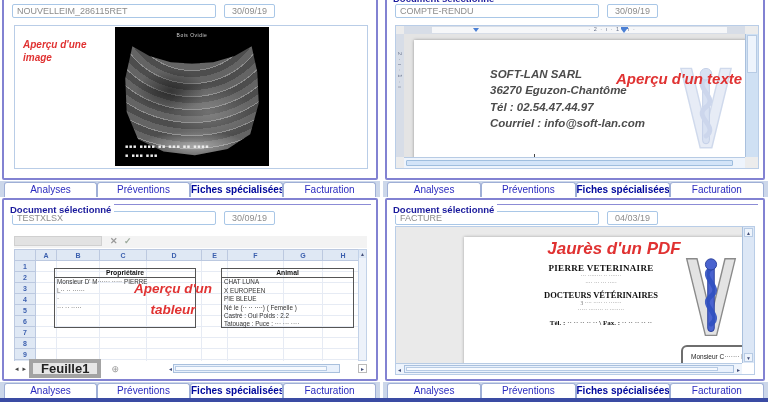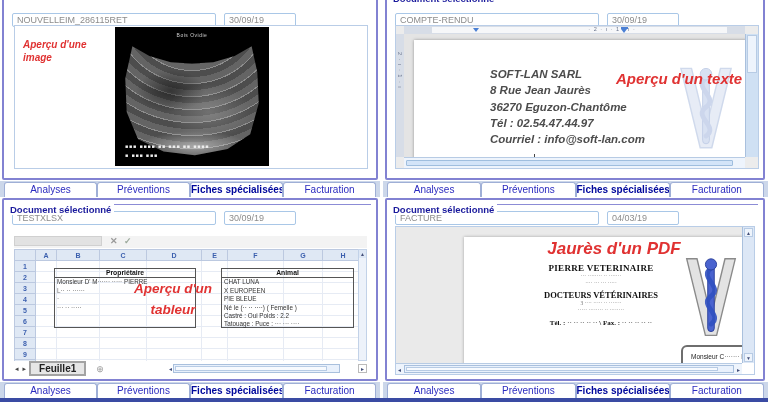--- a/index.html
+++ b/index.html
@@ -9,26 +9,26 @@
   .panel{position:absolute;border:2px solid #8282d2;border-radius:2px;background:#fff;box-sizing:border-box;}
   .p-tl{left:2px;top:-3px;width:376px;height:183px;}
   .p-tr{left:385px;top:-3px;width:380px;height:183px;}
   .p-bl{left:2px;top:198px;width:376px;height:183px;}
   .p-br{left:385px;top:198px;width:380px;height:183px;}
   .clipped-label{position:absolute;top:0;left:6px;height:5px;overflow:hidden;}
   .clipped-label span{display:block;margin-top:-6px;font-size:9.5px;font-weight:bold;color:#1a1a9c;}
   .grouplabel-row{position:absolute;top:-1px;left:5px;right:5px;height:11px;}
   .grouplabel-row::after{content:'';position:absolute;top:5px;left:0;right:0;border-top:1px solid #8c8cd6;}
   .grouplabel{position:relative;z-index:1;background:#fff;padding:0 3px 0 1px;font-size:9.5px;font-weight:bold;color:#1a1a9c;}
-  .fieldrow{position:absolute;left:8px;top:14px;right:8px;display:flex;}
+  .fieldrow{position:absolute;left:8px;top:5px;right:8px;display:flex;}
   .p-bl .fieldrow,.p-br .fieldrow{top:11px;}
   .docfield,.datefield{box-sizing:border-box;height:14px;border:1px solid #a9c7e7;border-radius:2px;
      font-family:"Liberation Sans",sans-serif;font-size:9px;color:#8c8c8c;background:#fff;padding:0 4px;outline:none;}
   .docfield{width:204px;}
-  .datefield{width:72px;margin-left:8px;text-align:left;}
+  .datefield{width:51px;margin-left:8px;text-align:center;}
   .annot{color:#e03232;font-weight:bold;font-style:italic;position:absolute;z-index:5;}
   
   .imgpreview{position:absolute;left:10px;top:26px;width:352px;height:142px;border:1px solid #b9cde7;background:#fff;overflow:hidden;}
   .annot-tl{left:8px;top:12px;font-size:10px;line-height:1.3;}
   .ultrasound{position:absolute;left:100px;top:1px;width:154px;height:139px;background:#000;overflow:hidden;}
   .us-title{position:absolute;top:5px;left:0;width:100%;text-align:center;color:#cfcfcf;font-size:5px;letter-spacing:.5px;filter:blur(.4px);}
   .us-fan{position:absolute;left:6px;top:8px;width:142px;height:124px;
     background:
       radial-gradient(ellipse 60px 40px at 62% 62%, rgba(195,195,195,.30), transparent 70%),
       radial-gradient(ellipse 50px 30px at 35% 45%, rgba(15,15,15,.55), transparent 70%),
@@ -73,21 +73,21 @@
   .animalbox{left:207px;top:19px;width:133px;height:60px;}
   .cellbox-hdr{height:8.4px;line-height:8.4px;text-align:center;font-size:6.8px;font-weight:bold;border-bottom:1px solid #555;color:#111;}
   .cellbox-row{height:8.4px;line-height:8.4px;font-size:6.3px;color:#333;padding-left:2px;white-space:nowrap;overflow:hidden;}
   .rep{display:contents;}
   .annot-bl{left:85px;top:30px;width:132px;text-align:center;font-size:13.5px;line-height:1.55;margin-left:8px;}
   .blur{filter:blur(.7px);color:#777;}
   .gvscroll{position:absolute;right:0;top:0;width:9px;bottom:0;background:#edf2fa;border:1px solid #c2d2e8;box-sizing:border-box;}
   .gvscroll .sbtn{display:block;height:8px;background:#dde7f5;text-align:center;line-height:8px;font-size:5px;color:#44507a;}
   .sheetrow{position:absolute;left:0;right:0;bottom:0;height:13px;background:#fff;display:flex;align-items:center;gap:2px;}
   .nav{color:#444;font-size:7px;padding:0 1px;cursor:pointer;}
-  .sheettab{background:#e6e6e6;border:2px solid #a3a3a3;font-size:10px;font-weight:bold;color:#222;padding:0 8px;height:11px;line-height:11px;cursor:pointer;}
+  .sheettab{background:#e6e6e6;border:4px solid #a3a3a3;font-size:13px;font-weight:bold;color:#222;padding:0 8px;height:11px;line-height:11px;cursor:pointer;}
   .addsheet{color:#9a9a9a;font-size:9px;margin-left:8px;cursor:pointer;}
   .ghscroll{margin-left:auto;display:flex;align-items:center;height:11px;width:172px;}
   .ghscroll .sbtn{font-size:6px;color:#44507a;padding:0 1px;}
   .gtrack{flex:1;height:9px;background:#e9f1fc;border:1px solid #a9c0dd;position:relative;box-sizing:border-box;}
   .gthumb{position:absolute;left:1px;top:1px;bottom:1px;width:92%;background:#f7fafe;border:1px solid #b7cbe4;box-sizing:border-box;}
   .endbtn{margin-left:16px;border:1px solid #bbb;font-size:6px;color:#44507a;padding:0 2px;cursor:pointer;}
   
   .pdfview{position:absolute;left:8px;top:26px;right:8px;bottom:4px;border:1px solid #b9cde7;background:#eaeaea;overflow:hidden;}
   .pdfpage{position:absolute;left:68px;top:10px;right:-30px;bottom:-22px;background:#fff;box-shadow:0 0 3px rgba(0,0,0,.3);}
   .annot-br{left:10px;top:2px;width:280px;text-align:center;font-size:17px;}
@@ -155,21 +155,20 @@
         <span class="rmark2"></span>
       </div>
     </div>
     <div class="vruler">
         <span>2 · ı · 1 · ı</span>
       </div>
     <div class="page-canvas">
       <div class="page">
         <div class="doc-lines">
             <div class="doc-line">SOFT-LAN SARL</div>
-            <div class="doc-line">8 Rue Jean Jaurès</div>
             <div class="doc-line">36270 Eguzon-Chantôme</div>
             <div class="doc-line">Tél : 02.54.47.44.97</div>
             <div class="doc-line">Courriel : info@soft-lan.com</div>
           </div>
         <div class="caret"></div>
         <svg class="logo logo-faint" viewBox="0 0 60 92">
           <path d="M4 4 L24 86 L36 86 L56 4 L45 4 L30 66 L15 4 Z" fill="#d4deef" stroke="#a9bbdd" stroke-width="1.5"></path>
           <rect x="26.5" y="10" width="7" height="72" rx="3.5" fill="#b9c9e8" stroke="#93a9d4"></rect>
           <path d="M30 14 C16 24 44 34 30 44 C16 54 44 64 30 74" fill="none" stroke="#a3b6de" stroke-width="5" stroke-linecap="round"></path>
           <circle cx="30" cy="10" r="6" fill="#b9c9e8" stroke="#93a9d4"></circle>

